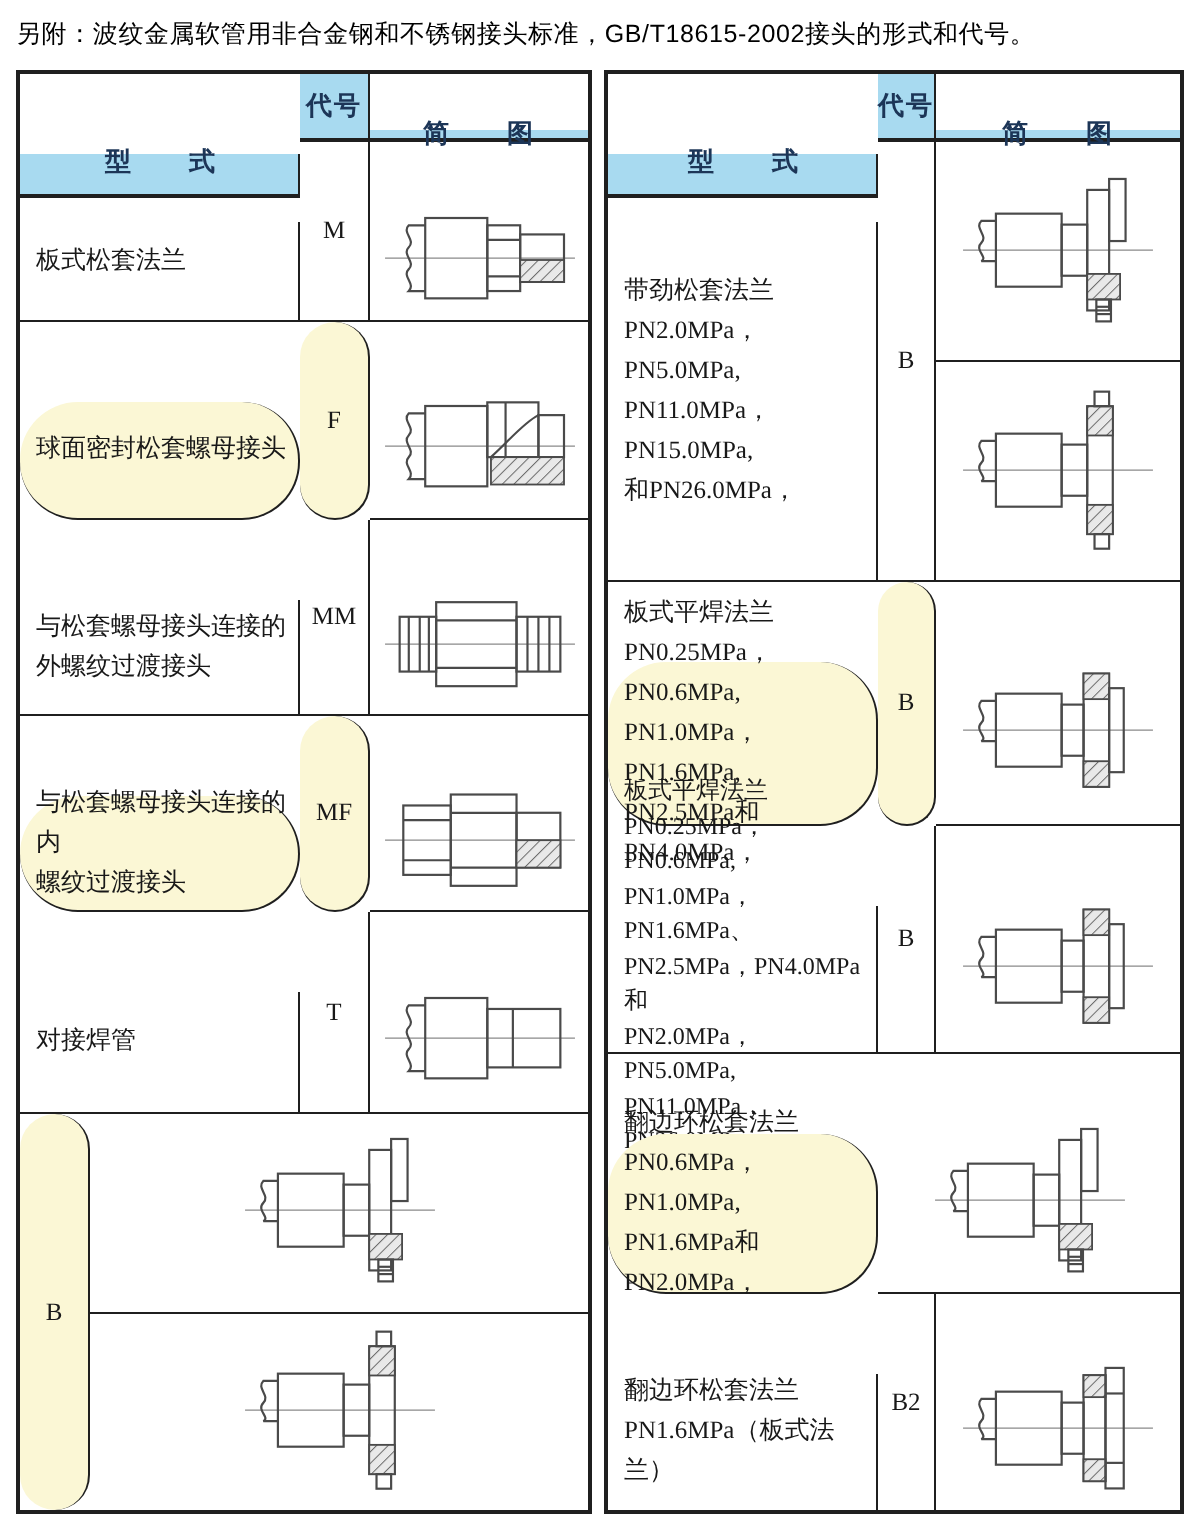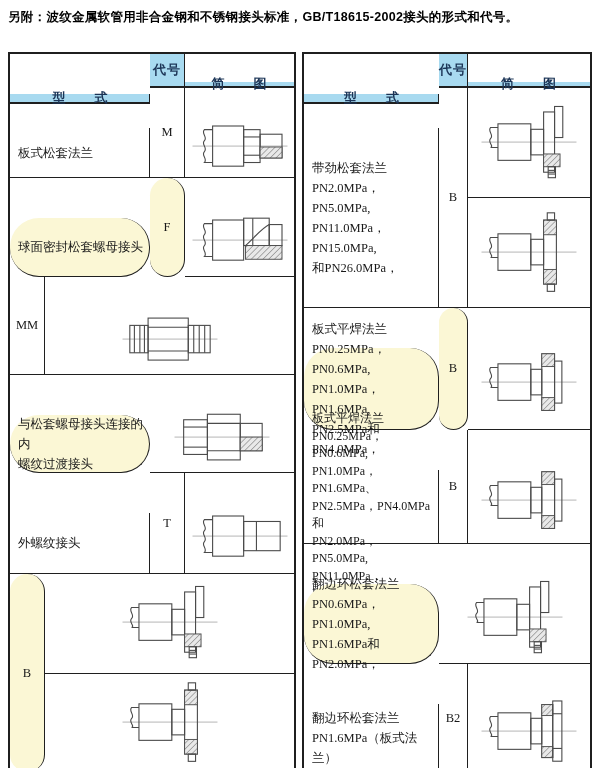--- a/index.html
+++ b/index.html
@@ -6,24 +6,24 @@
   body {
     width: 600px; height: 768px;
     background: #ffffff;
     font-family: "Liberation Sans", sans-serif;
     color: #111;
     overflow: hidden;
   }
   .page { padding: 7px 8px 0 8px; }
   .title {
     font-size: 12.5px;
-    font-weight: bold;
+    font-weight: normal;
     color: #000;
     letter-spacing: 0.3px;
-    margin: 2px 0 26px 0;
+    margin: 2px 0 9px 0;
     white-space: nowrap;
   }
   .tables { display: flex; gap: 6px; }
   .tbl {
     border: 2px solid #1f1f1f;
     background: #fff;
     display: flex;
     flex-direction: column;
   }
   .tbl.lt { width: 288px; }
@@ -45,21 +45,21 @@
     font-size: 13px;
     font-weight: bold;
     color: #1c3557;
     letter-spacing: 1px;
   }
   .lt .c-type { width: 140px; }
   .lt .c-code { width: 35px; }
   .rt .c-type { width: 135px; }
   .rt .c-code { width: 29px; }
   .c-diag { flex: 1; justify-content: center; background: #fff; margin-top: 28px; }
-  .c-type { padding: 4px 6px 4px 8px; margin-top: 40px; }
+  .c-type { padding: 4px 6px 16px 8px; margin-top: 40px; }
   .type-text {
     font-family: "Liberation Serif", serif;
     font-size: 12.5px;
     line-height: 20px;
     white-space: pre-line;
     color: #181818;
   }
   .tight .type-text { line-height: 17.5px; font-size: 12px; }
   .c-code { justify-content: center; }
   .code-text {
@@ -138,20 +138,24 @@
             <rect class="ln" x="60" y="21" width="28" height="30"></rect>
             <line class="ln" x1="70" y1="21" x2="70" y2="51"></line>
             <rect class="ln" x="88" y="28" width="14" height="23"></rect>
             <rect class="ht" x="62" y="51" width="40" height="15"></rect>
             <path class="ln" d="M88,28 c-8,4 -16,14 -26,23"></path>
           </svg>
         </div>
       </div>
 
       <div class="row" style="height:98px">
+        <div class="cell c-type">
+            <div class="type-text">与松套螺母接头连接的
+外螺纹过渡接头</div>
+          </div>
         <div class="cell c-code">
             <span class="code-text">MM</span>
           </div>
         <div class="cell c-diag diag">
           <svg viewBox="0 0 112 92">
             <line class="cl" x1="4" y1="45" x2="108" y2="45"></line>
             <rect class="ln" x="32" y="22" width="44" height="46"></rect>
             <line class="ln" x1="32" y1="32" x2="76" y2="32"></line>
               <line class="ln" x1="32" y1="58" x2="76" y2="58"></line>
             <rect class="ln" x="12" y="30" width="20" height="30"></rect>
@@ -164,38 +168,41 @@
               <line class="ln" x1="94" y1="30" x2="94" y2="60"></line>
           </svg>
         </div>
       </div>
 
       <div class="row" style="height:98px">
         <div class="cell c-type yellow">
             <div class="type-text">与松套螺母接头连接的内
 螺纹过渡接头</div>
           </div>
+        <div class="cell c-code yellow">
+            <span class="code-text">MF</span>
+          </div>
         <div class="cell c-diag diag">
           <svg viewBox="0 0 112 92">
             <line class="cl" x1="4" y1="45" x2="108" y2="45"></line>
             <rect class="ln" x="14" y="26" width="26" height="38"></rect>
             <line class="ln" x1="14" y1="34" x2="40" y2="34"></line>
               <line class="ln" x1="14" y1="56" x2="40" y2="56"></line>
             <rect class="ln" x="40" y="20" width="36" height="50"></rect>
             <line class="ln" x1="40" y1="30" x2="76" y2="30"></line>
               <line class="ln" x1="40" y1="60" x2="76" y2="60"></line>
             <rect class="ln" x="76" y="30" width="24" height="30"></rect>
             <rect class="ht" x="76" y="45" width="24" height="15"></rect>
           </svg>
         </div>
       </div>
 
       <div class="row" style="height:101px">
         <div class="cell c-type">
-            <div class="type-text">外螺纹接头</div>
+            <div class="type-text">对接焊管</div>
           </div>
         <div class="cell c-code">
             <span class="code-text">T</span>
           </div>
         <div class="cell c-diag diag">
           <svg viewBox="0 0 112 92">
             <line class="cl" x1="4" y1="45" x2="108" y2="45"></line>
             <path class="ln" d="M26,27 H17 c-4,4 4,8 0,12 c-4,4 4,8 0,12 c-4,4 4,8 0,12 H26"></path>
             <rect class="ln" x="26" y="23" width="34" height="44"></rect>
             <rect class="ln" x="60" y="29" width="40" height="32"></rect>

